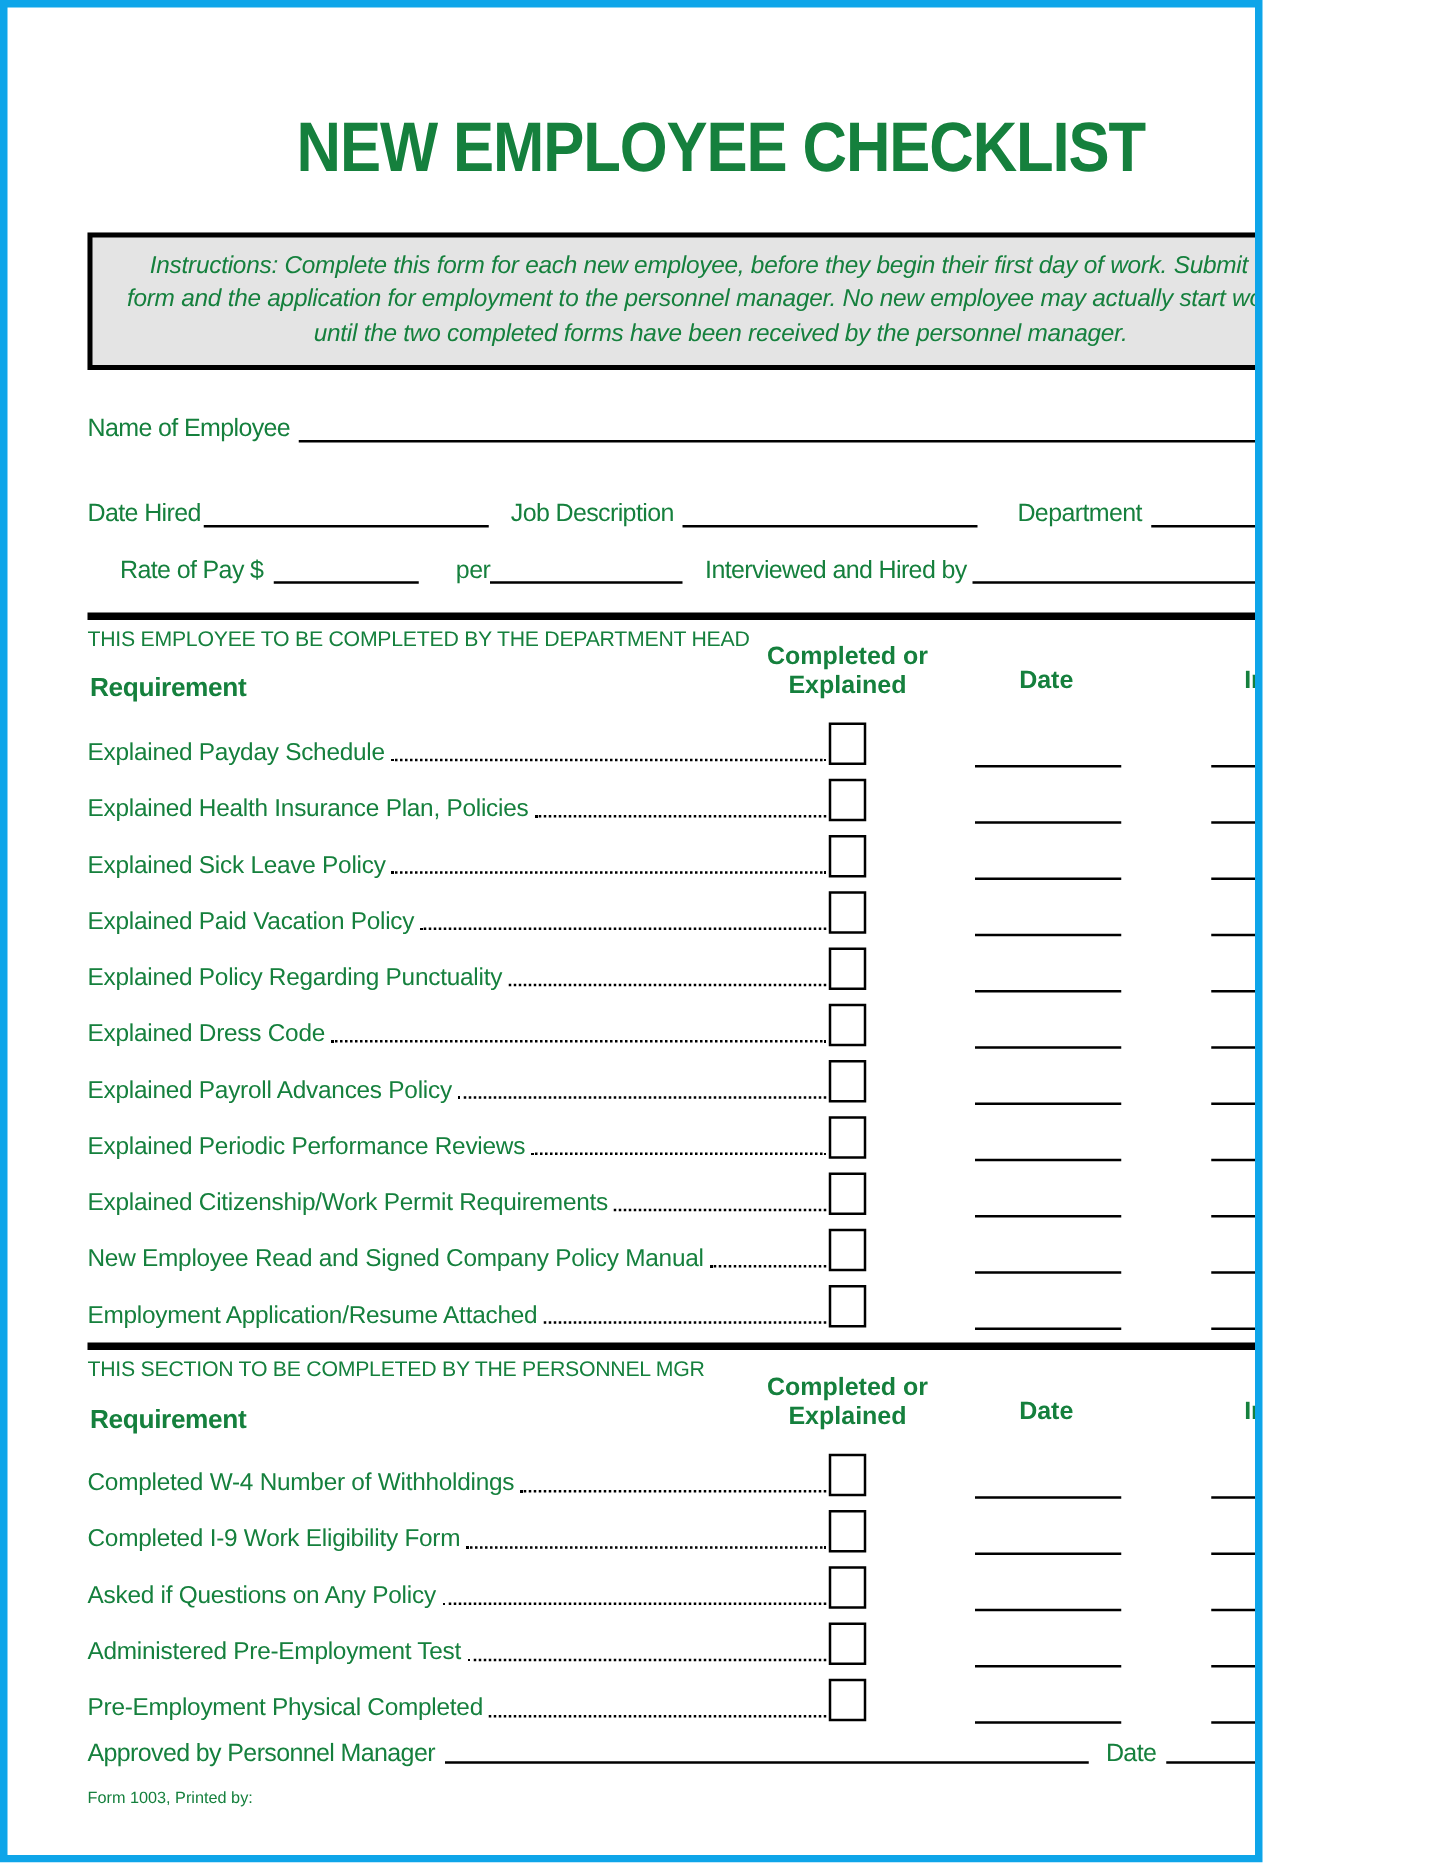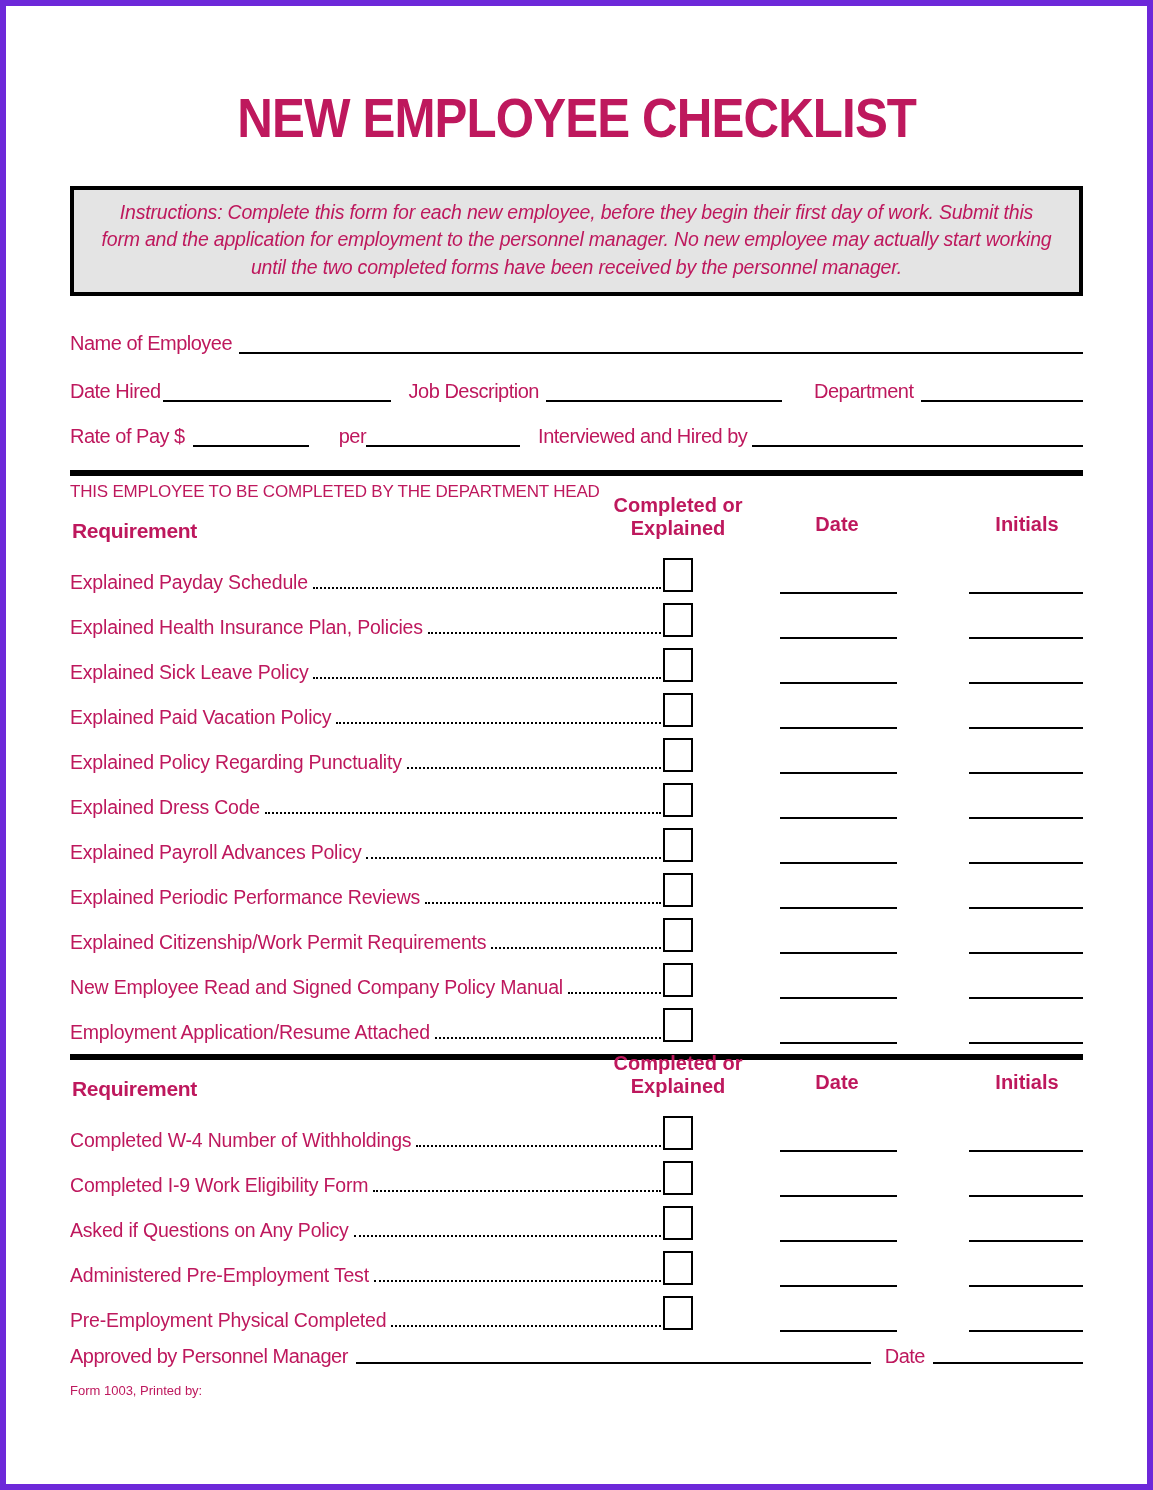--- a/index.html
+++ b/index.html
@@ -1,23 +1,23 @@
 <!DOCTYPE html>
 <html><head>
 <meta charset="utf-8">
 <style>
   html,body{margin:0;padding:0;background:#fff;}
   .page{
     position:relative;
-    width:1153px;height:1490px;
+    width:1010px;height:1490px;
     box-sizing:border-box;
-    border:6px solid #6d28d9;
+    border:6px solid #0ea5e9;
     background:#fff;
     font-family:"Liberation Sans",sans-serif;
-    color:#be185d;
+    color:#15803d;
     overflow:hidden;
   }
   .content{position:relative;margin:0 64px;width:1013px;}
 
   .title{
     margin:84px 0 0 0;
     text-align:center;
     font-size:56px;
     font-weight:bold;
     line-height:1.0;
@@ -46,21 +46,21 @@
     line-height:1.15;
   }
   .uline{
     display:inline-block;
     border-bottom:2px solid #000;
     height:14px;
     margin-bottom:1px;
   }
   .fr-name{margin-top:36px;}
   .fr-hired{margin-top:25px;}
-  .fr-pay{margin-top:22px;}
+  .fr-pay{margin-top:22px;margin-left:26px;}
 
   .divider{height:6px;background:#000;margin-top:22px;}
   .divider2{height:6px;background:#000;margin-top:9px;}
 
   .sec-heading{
     margin-top:6px;
     font-size:17px;
     letter-spacing:-0.2px;
     line-height:1.2;
   }
@@ -121,21 +121,21 @@
     <div class="field-row fr-name">
       <span>Name of Employee</span>
       <span class="uline" style="flex:1;margin-left:7px;"></span>
     </div>
 
     <div class="field-row fr-hired">
       <span>Date Hired</span>
       <span class="uline" style="width:228px;margin-left:2px;"></span>
       <span style="margin-left:18px;">Job Description</span>
       <span class="uline" style="width:236px;margin-left:7px;"></span>
-      <span style="margin-left:32px;">Department</span>
+      <span style="margin-left:32px;margin-top:20px;">Department</span>
       <span class="uline" style="flex:1;margin-left:8px;"></span>
     </div>
 
     <div class="field-row fr-pay">
       <span>Rate of Pay $</span>
       <span class="uline" style="width:116px;margin-left:8px;"></span>
       <span style="margin-left:30px;">per</span>
       <span class="uline" style="width:154px;"></span>
       <span style="margin-left:18px;">Interviewed and Hired by</span>
       <span class="uline" style="flex:1;margin-left:5px;"></span>
@@ -252,20 +252,21 @@
             <span class="leader"></span>
           </div>
         <div class="cb"></div>
         <div class="dline"></div>
         <div class="iline"></div>
       </div>
     </div>
 
     <div class="divider2"></div>
 
+    <div class="sec-heading">THIS SECTION TO BE COMPLETED BY THE PERSONNEL MGR</div>
 
     <div class="col-heads">
       <span class="ch-req">Requirement</span>
       <span class="ch-completed">
         <span>Completed or</span><br>
         <span>Explained</span>
       </span>
       <span class="ch-date">Date</span>
       <span class="ch-init">Initials</span>
     </div>

